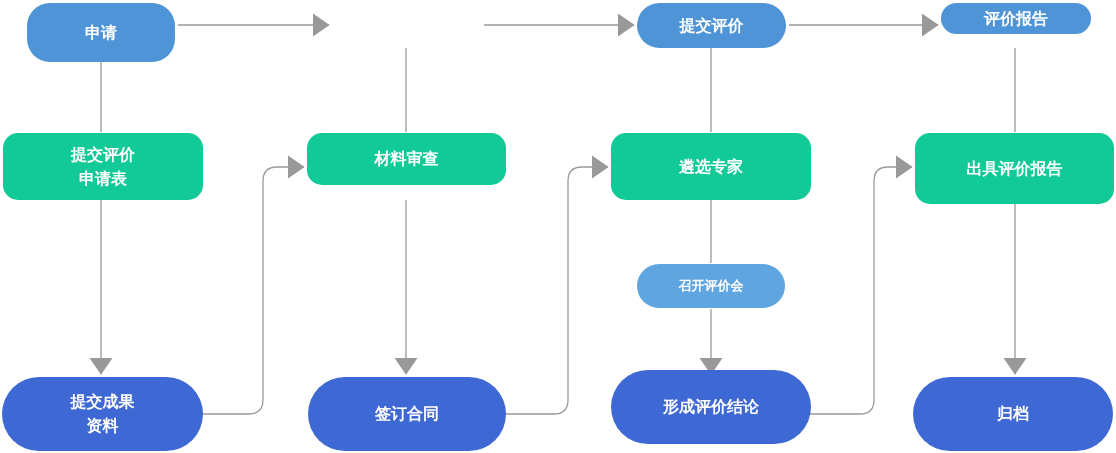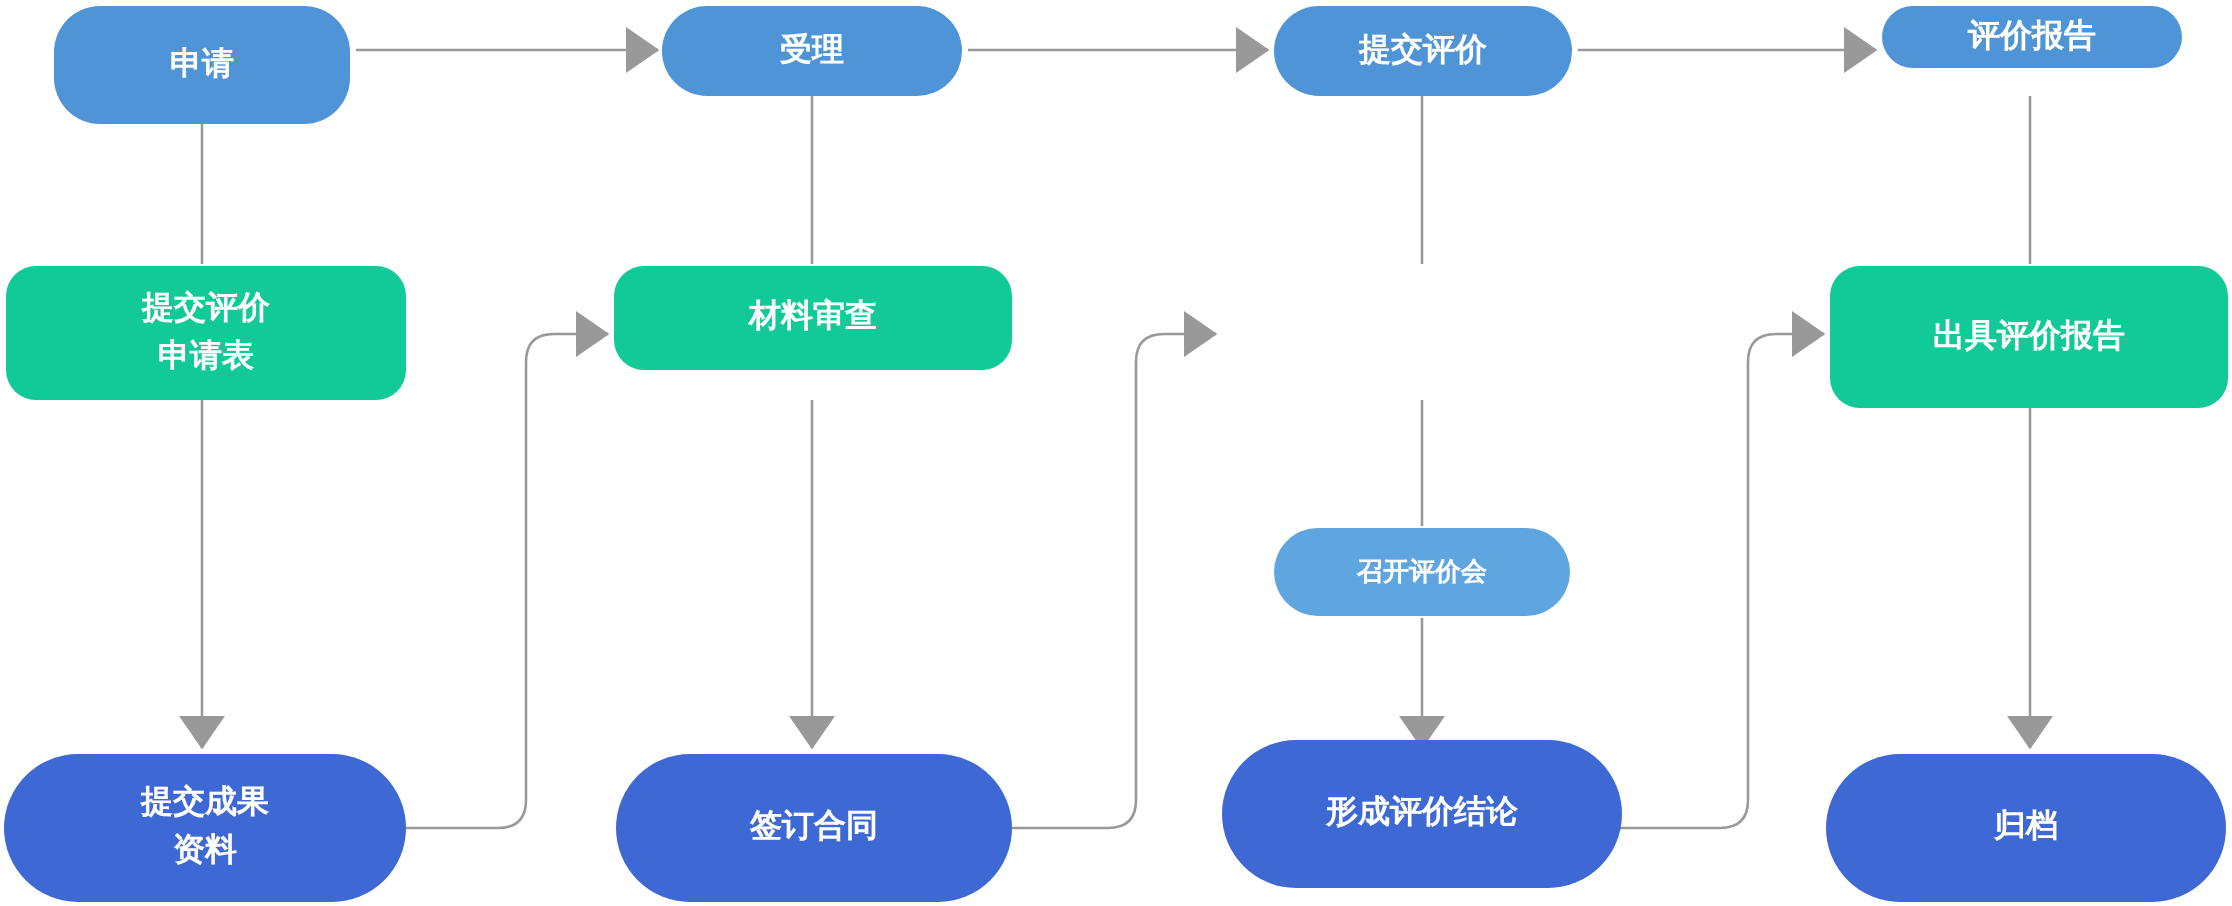--- a/index.html
+++ b/index.html
@@ -58,36 +58,36 @@
     <path class="link" d="M1015,200 V374" marker-end="url(#arrowhead)"></path>
 
     <path class="link" d="M203,414 H249 Q263,414 263,400 V181 Q263,167 277,167 H304" marker-end="url(#arrowhead)"></path>
     <path class="link" d="M506,414 H554 Q568,414 568,400 V181 Q568,167 582,167 H608" marker-end="url(#arrowhead)"></path>
     <path class="link" d="M810,414 H860 Q874,414 874,400 V181 Q874,167 888,167 H912" marker-end="url(#arrowhead)"></path>
   </svg>
 
   <div class="node stage" style="left:27px;top:3px;width:148px;height:59px">
     <span>申请</span>
   </div>
-  <div class="node stage" style="left:331px;top:3px;width:150px;height:45px">
-    <span>受理</span>
-  </div>
   <div class="node stage" style="left:637px;top:3px;width:149px;height:45px">
     <span>提交评价</span>
   </div>
   <div class="node stage" style="left:941px;top:3px;width:150px;height:31px">
     <span>评价报告</span>
   </div>
 
   <div class="node task" style="left:3px;top:133px;width:200px;height:67px">
     <span>提交评价
 申请表</span>
   </div>
   <div class="node task" style="left:307px;top:133px;width:199px;height:52px">
     <span>材料审查</span>
+  </div>
+  <div class="node task" style="left:611px;top:133px;width:200px;height:67px">
+    <span>遴选专家</span>
   </div>
   <div class="node task" style="left:915px;top:133px;width:199px;height:71px">
     <span>出具评价报告</span>
   </div>
 
   <div class="node meeting" style="left:637px;top:264px;width:148px;height:44px">
     <span>召开评价会</span>
   </div>
 
   <div class="node result" style="left:2px;top:377px;width:201px;height:74px">

